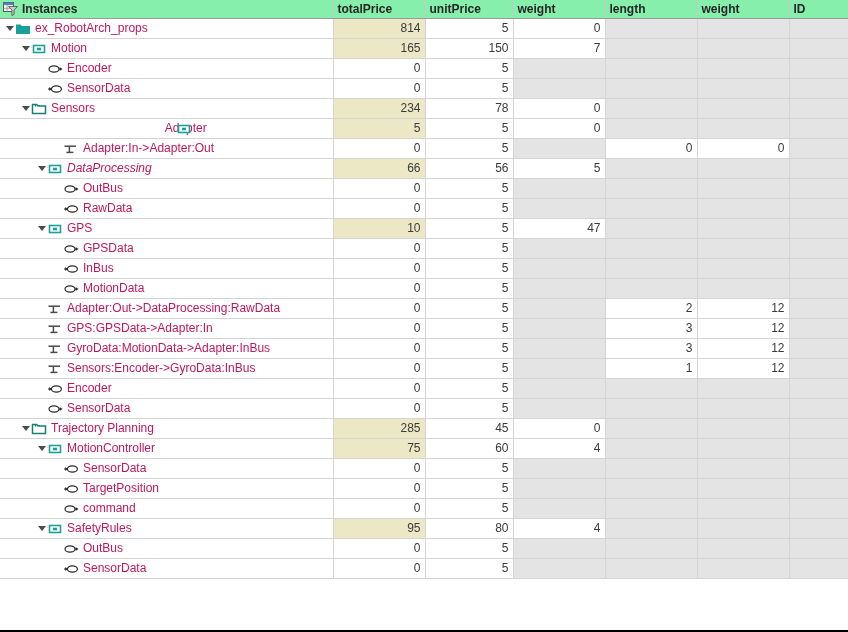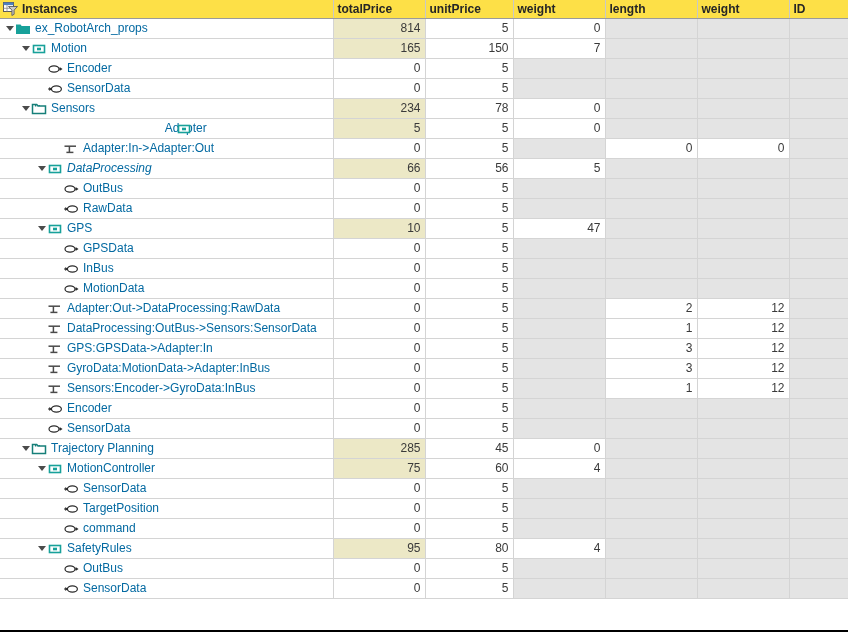--- a/index.html
+++ b/index.html
@@ -25,21 +25,21 @@
   table.grid {
     border-collapse: collapse;
     table-layout: fixed;
     width: 848px;
   }
   
   thead th {
     height: 18px;
     padding: 0;
     margin: 0;
-    background: #fde047;
+    background: #86efac;
     border-right: 1px solid #c8c8c8;
     border-bottom: 1px solid #9a9a9a;
     font-weight: bold;
     font-size: 12px;
     color: #262626;
     text-align: left;
     vertical-align: middle;
     box-sizing: border-box;
     overflow: hidden;
     white-space: nowrap;
@@ -113,21 +113,21 @@
     width: 17px;
     min-width: 17px;
     height: 19px;
     position: relative;
     display: block;
   }
   .icon svg { position: absolute; left: 0; top: 2px; display:block; }
   .label {
     padding-left: 3px;
     font-size: 12px;
-    color: #0369a1;
+    color: #be185d;
     white-space: nowrap;
   }
 </style>
 </head>
 <body>
 
 <div id="app">
   <table class="grid">
     <colgroup id="colgroup">
         <col style="width: 333px;">
@@ -460,41 +460,20 @@
           <td class="name-cell">
             <div class="row-inner" style="padding-left: 36px;">
               <span class="twisty"></span>
               <span class="icon">
                 <svg width="16" height="15" viewBox="0 0 16 15">
                   <path d="M1.5 5.2 H13" stroke="#4a4a4a" stroke-width="1.5"></path>
                   <path d="M6.4 5.2 V11.4" stroke="#4a4a4a" stroke-width="1.5"></path>
                   <path d="M3.4 11.4 H10.4" stroke="#4a4a4a" stroke-width="1.5"></path>
                 </svg>
               </span>
-              <span class="label">DataProcessing:OutBus-&gt;Sensors:SensorData</span>
-            </div>
-          </td>
-          <td class="num blankwhite">0</td>
-          <td class="num blankwhite">5</td>
-          <td class="num empty"></td>
-          <td class="num blankwhite">1</td>
-          <td class="num blankwhite">12</td>
-          <td class="num empty"></td>
-        </tr>
-        <tr>
-          <td class="name-cell">
-            <div class="row-inner" style="padding-left: 36px;">
-              <span class="twisty"></span>
-              <span class="icon">
-                <svg width="16" height="15" viewBox="0 0 16 15">
-                  <path d="M1.5 5.2 H13" stroke="#4a4a4a" stroke-width="1.5"></path>
-                  <path d="M6.4 5.2 V11.4" stroke="#4a4a4a" stroke-width="1.5"></path>
-                  <path d="M3.4 11.4 H10.4" stroke="#4a4a4a" stroke-width="1.5"></path>
-                </svg>
-              </span>
               <span class="label">GPS:GPSData-&gt;Adapter:In</span>
             </div>
           </td>
           <td class="num blankwhite">0</td>
           <td class="num blankwhite">5</td>
           <td class="num empty"></td>
           <td class="num blankwhite">3</td>
           <td class="num blankwhite">12</td>
           <td class="num empty"></td>
         </tr>

